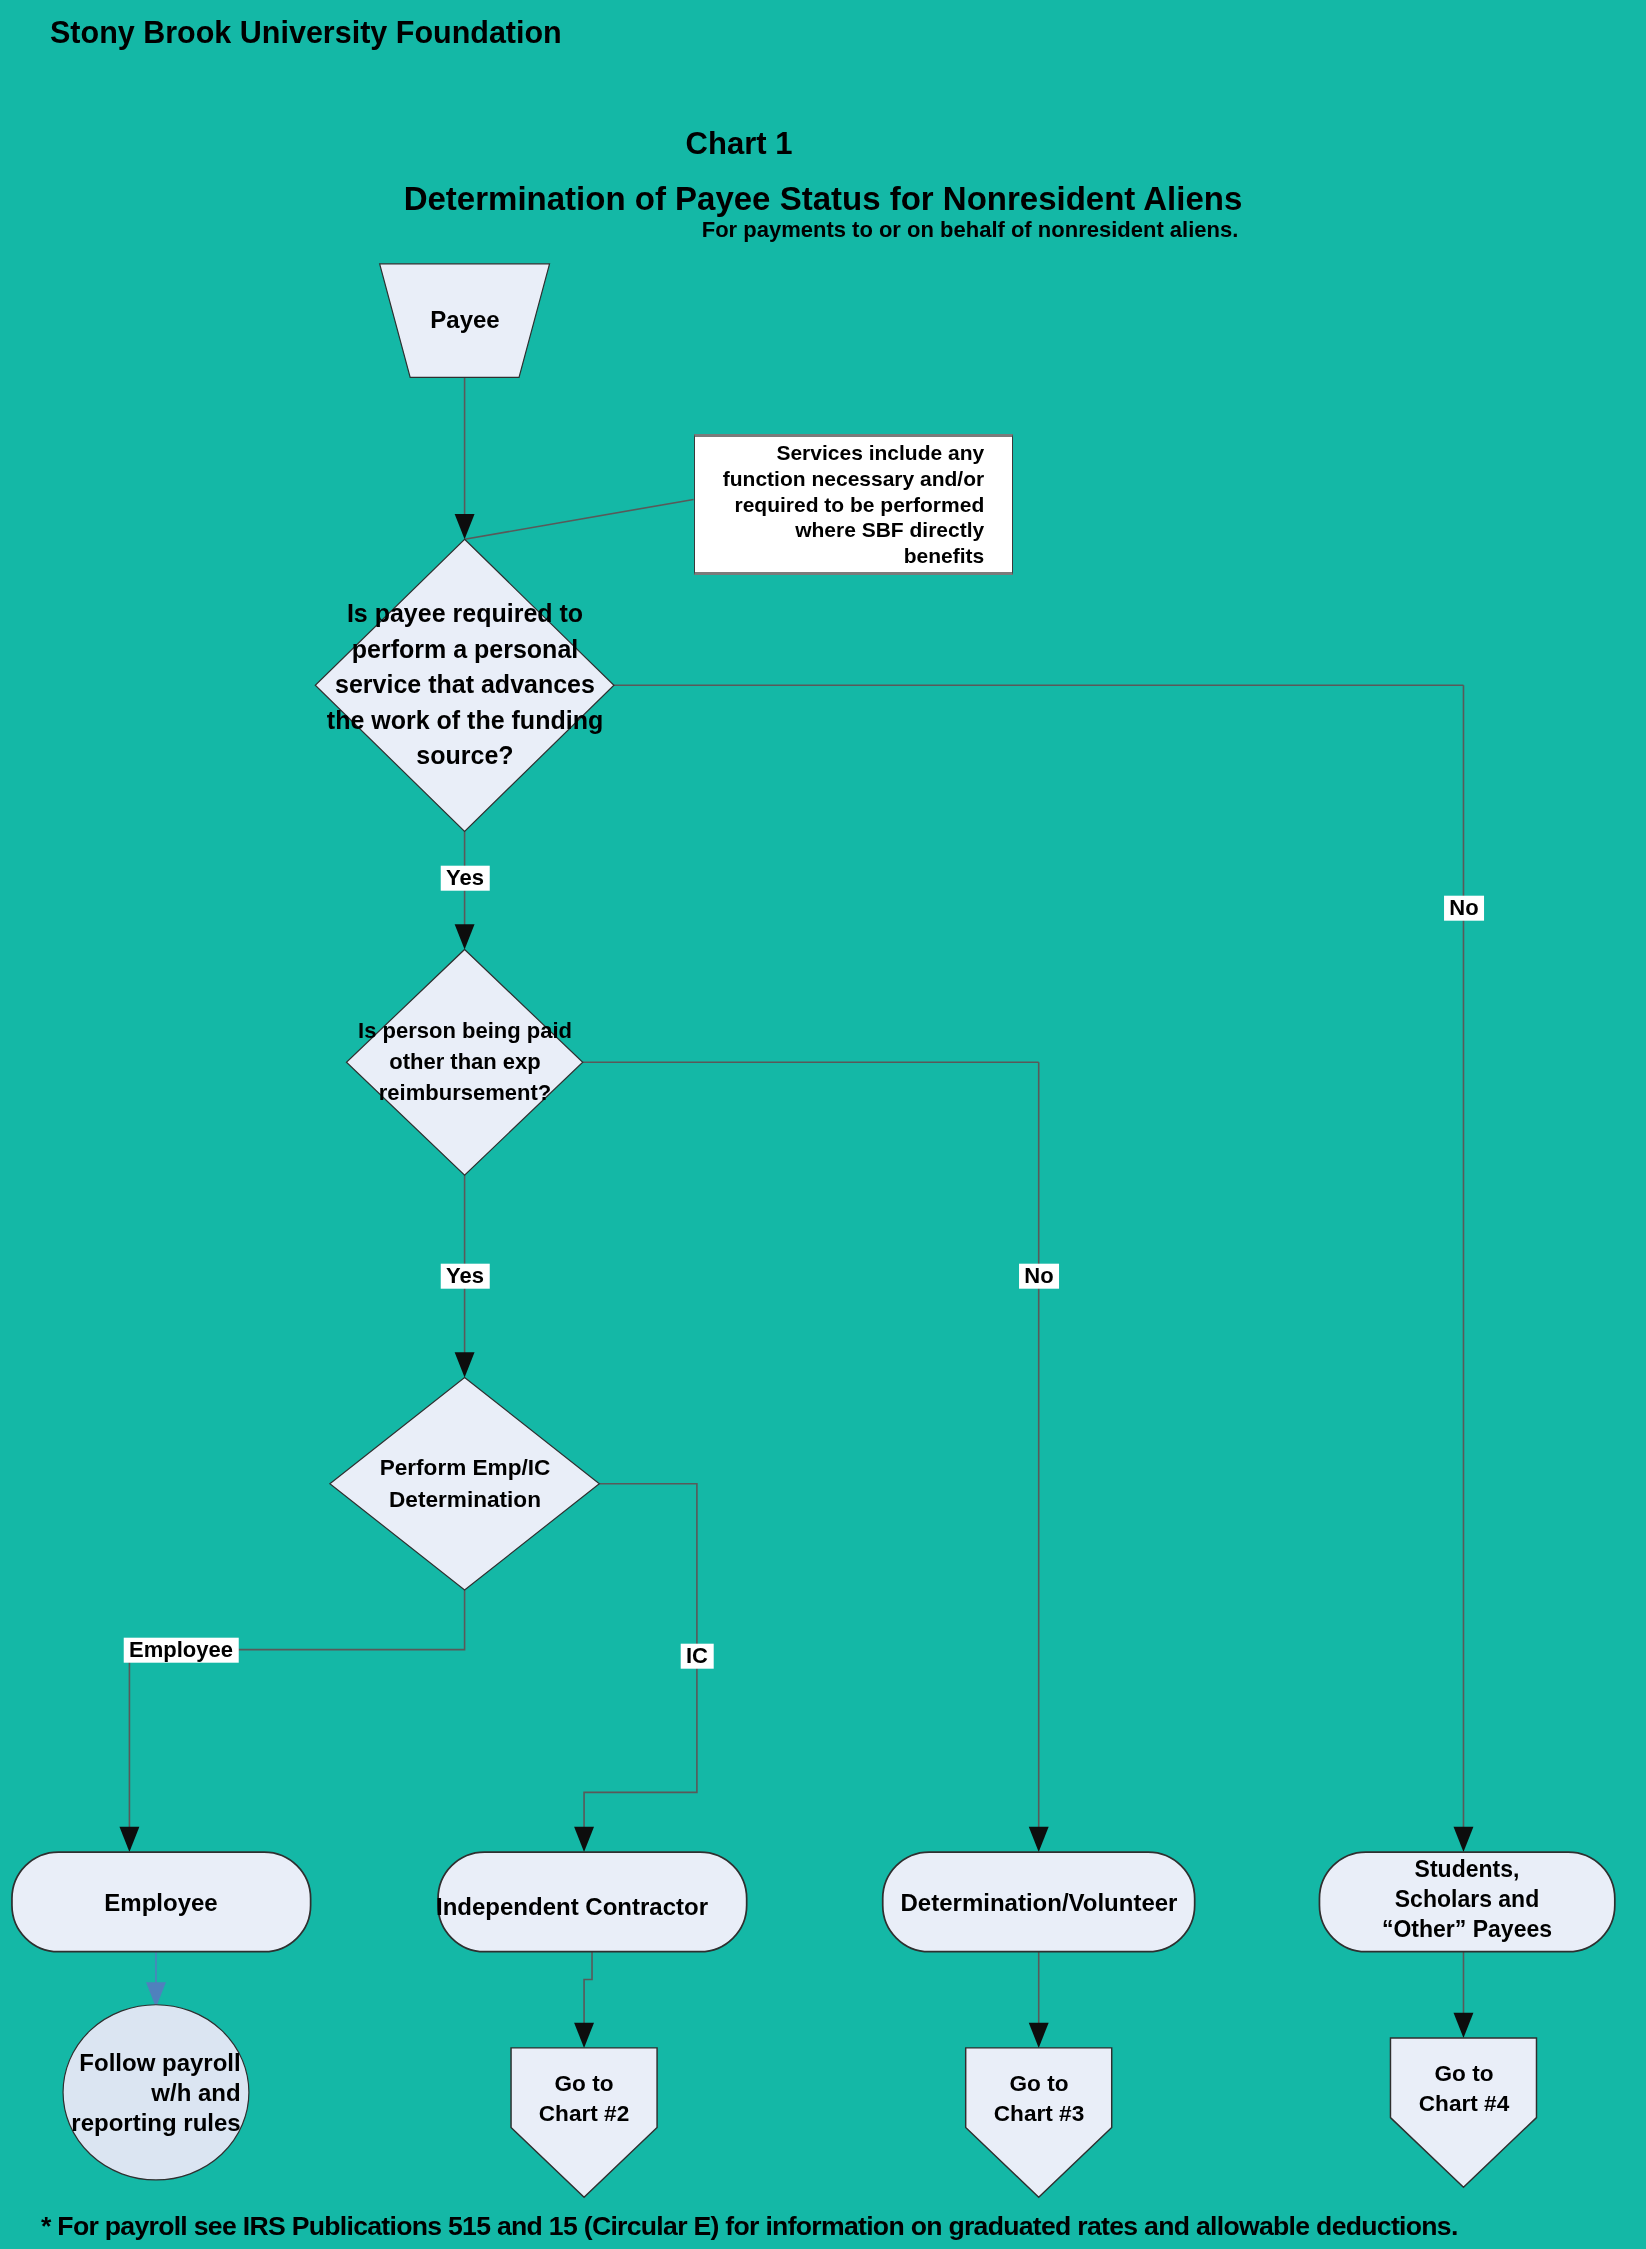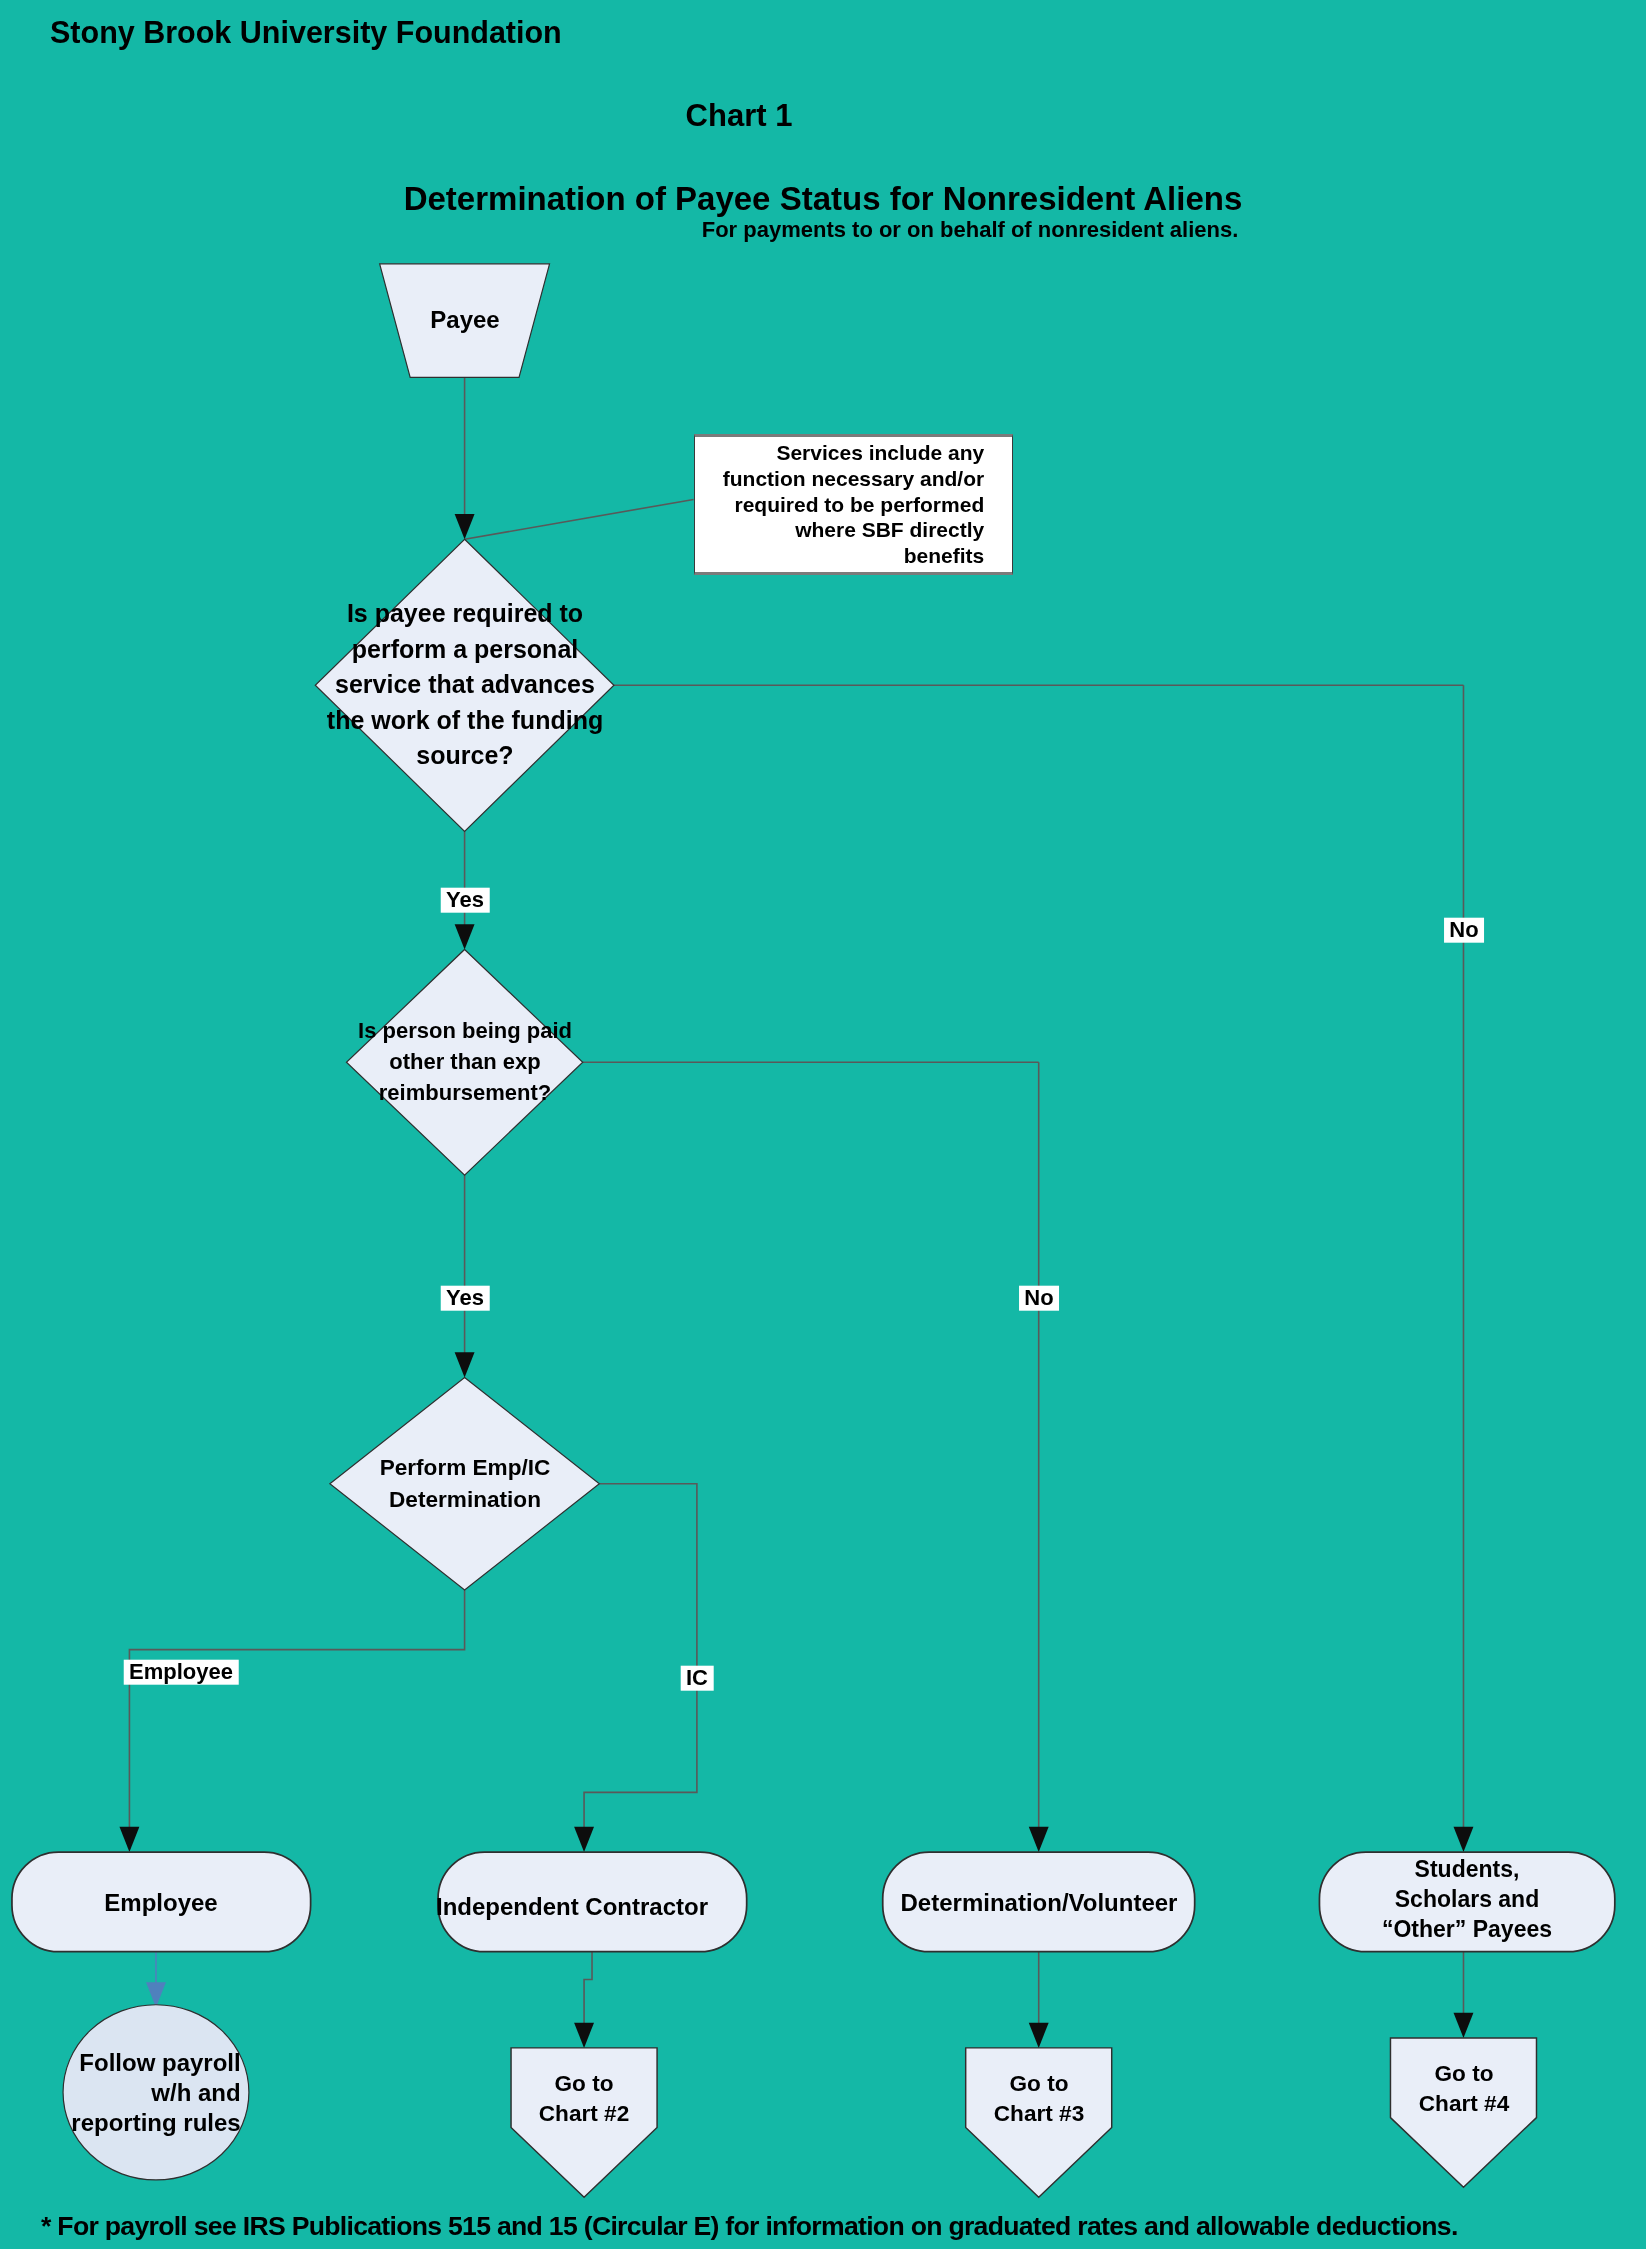--- a/index.html
+++ b/index.html
@@ -16,21 +16,21 @@
   .pent{stroke-width:2.2;}
   .circ{fill:var(--circle-fill);stroke:var(--shape-stroke);stroke-width:1.8;}
   .conn{fill:none;stroke:var(--line-color);stroke-width:2.4;}
   .arrow{fill:#0d0d0d;stroke:none;}
   .arrow-blue{fill:var(--accent-arrow);stroke:none;}
   .lbl{
     position:absolute;transform:translate(-50%,-50%);
     text-align:center;white-space:pre-line;
     font-weight:bold;color:#000;line-height:1.32;
   }
-  .edge{background:#ffffff;padding:1.3px 5.3px;line-height:1;margin-top:22px;}
+  .edge{background:#ffffff;padding:1.3px 5.3px;line-height:1;}
   .notebox{
     position:absolute;left:694px;top:434px;width:317px;height:135px;
     background:#ffffff;
     border:1.3px solid #3a3a3a;
     border-top:3.3px solid #7b7b7b;
     border-bottom:3.3px solid #7b7b7b;
     display:flex;align-items:center;justify-content:center;
     text-align:right;font-weight:bold;font-size:21px;line-height:1.22;
     white-space:pre-line;
   }
@@ -79,21 +79,21 @@
     <rect class="shape term" x="660" y="2790" width="465" height="150" rx="70" ry="70"></rect>
     <rect class="shape term" x="1330" y="2790" width="470" height="150" rx="70" ry="70"></rect>
     <rect class="shape term" x="1988" y="2790" width="445" height="150" rx="70" ry="70"></rect>
     <ellipse class="circ" cx="235" cy="3152" rx="140" ry="132"></ellipse>
     <polygon class="shape pent" points="770,3085 990,3085 990,3205 880,3310 770,3205"></polygon>
     <polygon class="shape pent" points="1455,3085 1675,3085 1675,3205 1565,3310 1455,3205"></polygon>
     <polygon class="shape pent" points="2095,3070 2315,3070 2315,3190 2205,3295 2095,3190"></polygon>
   </svg>
 
   <div class="title-left">Stony Brook University Foundation</div>
-  <div class="lbl" style="left:739px;top:116px;font-size:31px;">Chart 1</div>
+  <div class="lbl" style="left:739px;top:144px;font-size:31px;">Chart 1</div>
   <div class="lbl" style="left:823px;top:199px;font-size:33px;white-space:nowrap;">Determination of Payee Status for Nonresident Aliens</div>
   <div class="lbl" style="left:970px;top:230px;font-size:22px;white-space:nowrap;">For payments to or on behalf of nonresident aliens.</div>
 
   <div class="lbl" style="left:465px;top:320px;font-size:24px;">Payee</div>
   <div class="notebox">Services include any
 function necessary and/or
 required to be performed
 where SBF directly
 benefits</div>
   <div class="lbl" style="left:465px;top:685px;font-size:25px;line-height:1.42;">Is payee required to

